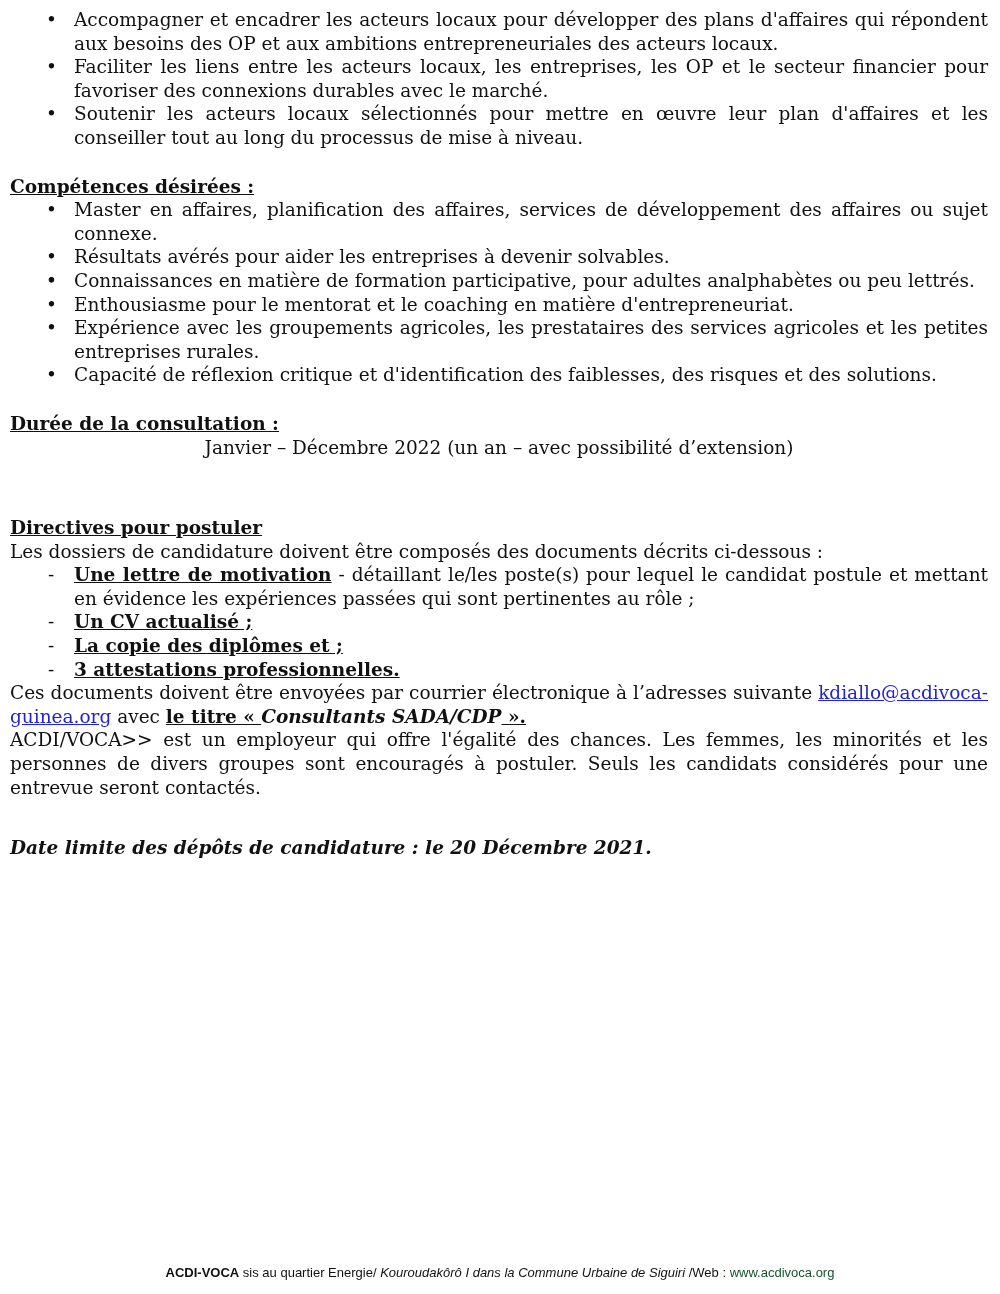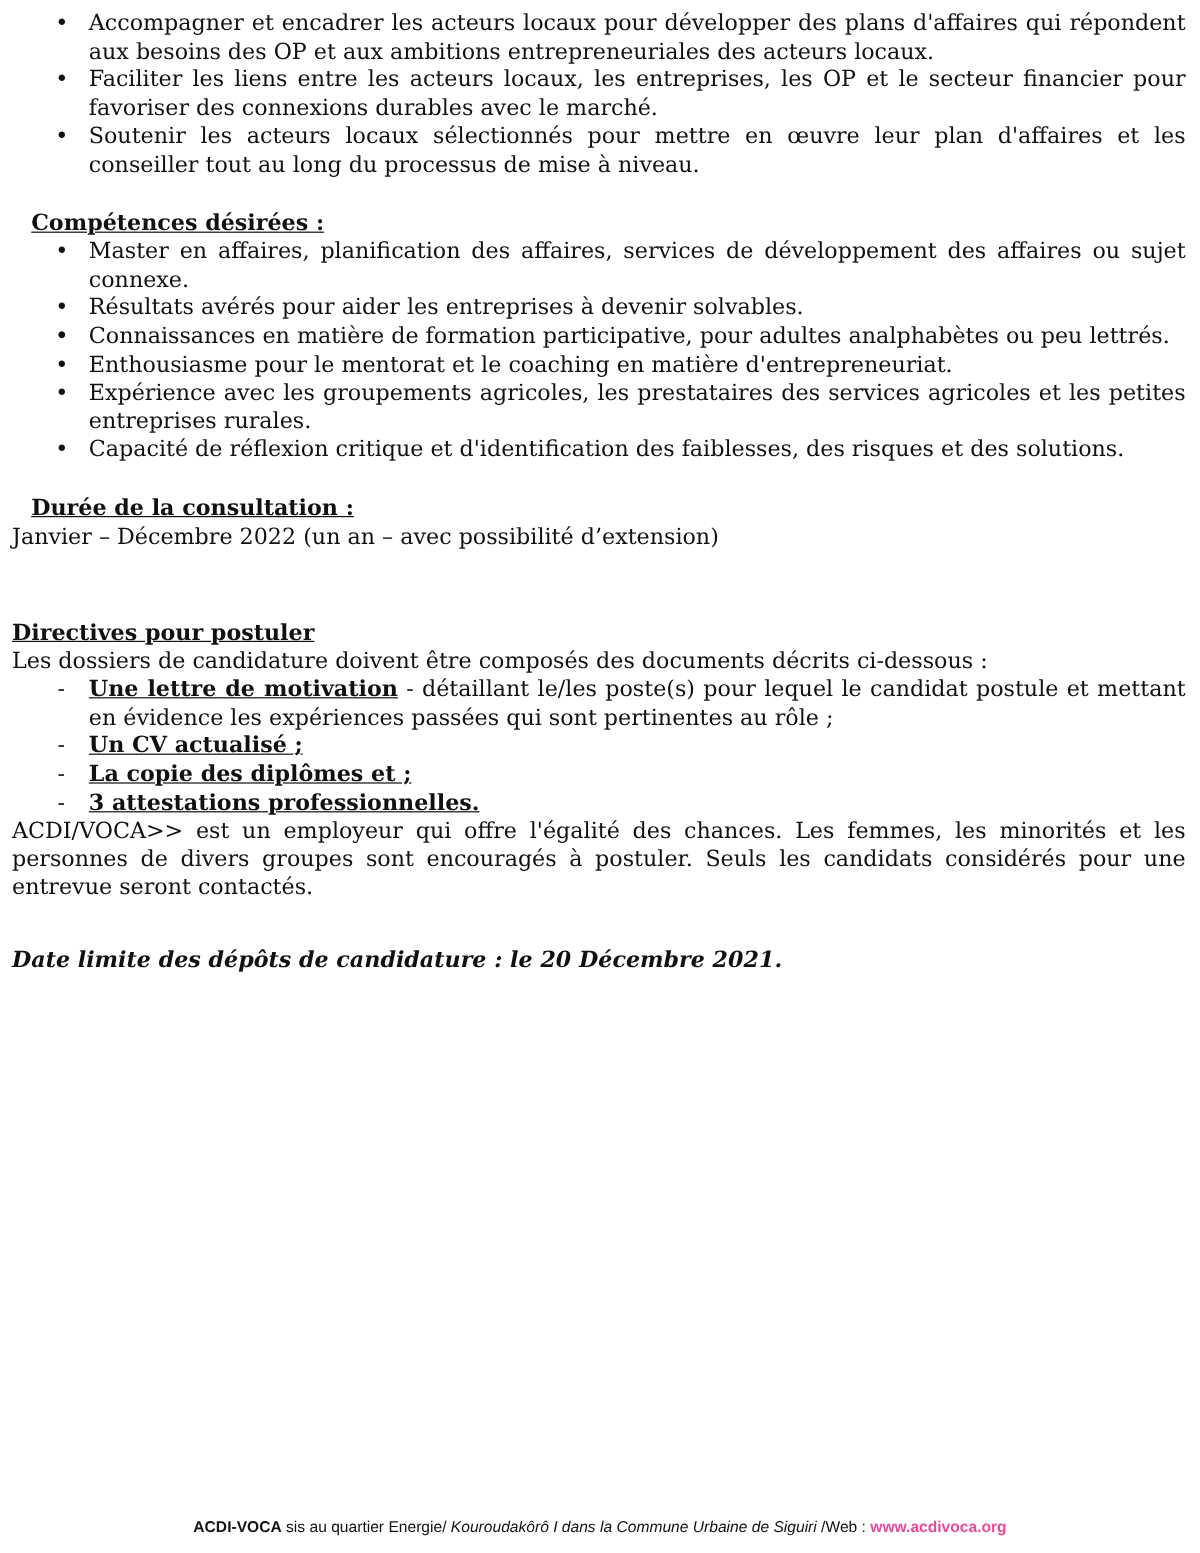--- a/index.html
+++ b/index.html
@@ -30,21 +30,21 @@
     text-align: left;
   }
   ul.dash-list > li { padding-left: 64px; }
   ul.dash-list > li > .marker { left: 38px; }
 
   .heading {
     font-weight: bold;
     text-decoration: underline;
     text-align: left;
   }
-  .gap-1 { margin-top: 25px; margin-left: 16px; }
+  .gap-1 { margin-top: 25px; }
   .gap-2 { margin-top: 57px; }
 
   .bold { font-weight: bold; text-decoration: underline; }
   .bold-italic { font-weight: bold; font-style: italic; }
 
   a.email-link {
     color: #2323cc;
     text-decoration: underline;
     cursor: pointer;
   }
@@ -63,22 +63,22 @@
     width: 100%;
     text-align: center;
     font-family: "Liberation Sans", sans-serif;
     font-size: 13px;
     line-height: 16px;
     color: #111111;
   }
   .footer .org { font-weight: bold; }
   .footer .loc { font-style: italic; text-align: right; }
   .footer a.web-link {
-    color: #ec4899;
-    font-weight: bold;
+    color: #14532d;
+    font-weight: normal;
     text-decoration: none;
     cursor: pointer;
   }
 </style>
 </head>
 <body>
 
 <div class="page">
 
   <ul class="doc-list">
@@ -122,21 +122,21 @@
       <span class="marker">•</span>
       <span>Expérience avec les groupements agricoles, les prestataires des services agricoles et les petites entreprises rurales.</span>
     </li>
     <li>
       <span class="marker">•</span>
       <span>Capacité de réflexion critique et d'identification des faiblesses, des risques et des solutions.</span>
     </li>
   </ul>
 
   <p class="heading gap-1">Durée de la consultation :</p>
-  <p style="text-align:left;">Janvier – Décembre 2022 (un an – avec possibilité d’extension)</p>
+  <p style="text-align:center;">Janvier – Décembre 2022 (un an – avec possibilité d’extension)</p>
 
   <p class="heading gap-2">Directives pour postuler</p>
   <p>Les dossiers de candidature doivent être composés des documents décrits ci-dessous :</p>
 
   <ul class="doc-list dash-list">
     <li>
       <span class="marker">-</span>
       <span class="bold">Une lettre de motivation</span><span> - détaillant le/les poste(s) pour lequel le candidat postule et mettant en évidence les expériences passées qui sont pertinentes au rôle ;</span>
     </li>
     <li>
@@ -146,20 +146,21 @@
     <li>
       <span class="marker">-</span>
       <span class="bold">La copie des diplômes et ;</span><span></span>
     </li>
     <li>
       <span class="marker">-</span>
       <span class="bold">3 attestations professionnelles.</span><span></span>
     </li>
   </ul>
 
+  <p><span>Ces documents doivent être envoyées par courrier électronique à l’adresses suivante </span><a class="email-link">kdiallo@acdivoca-guinea.org</a><span> avec </span><span class="bold">le titre « </span><span class="bold-italic">Consultants SADA/CDP</span><span class="bold"> ».</span></p>
 
   <p>ACDI/VOCA&gt;&gt; est un employeur qui offre l'égalité des chances. Les femmes, les minorités et les personnes de divers groupes sont encouragés à postuler. Seuls les candidats considérés pour une entrevue seront contactés.</p>
 
   <p class="deadline">Date limite des dépôts de candidature : le 20 Décembre 2021.</p>
 
 </div>
 
 <div class="footer">
   <span class="org">ACDI-VOCA</span><span> sis au quartier Energie/ </span><span class="loc">Kouroudakôrô I dans la Commune Urbaine de Siguiri </span><span>/Web : </span><a class="web-link">www.acdivoca.org</a>
 </div>

